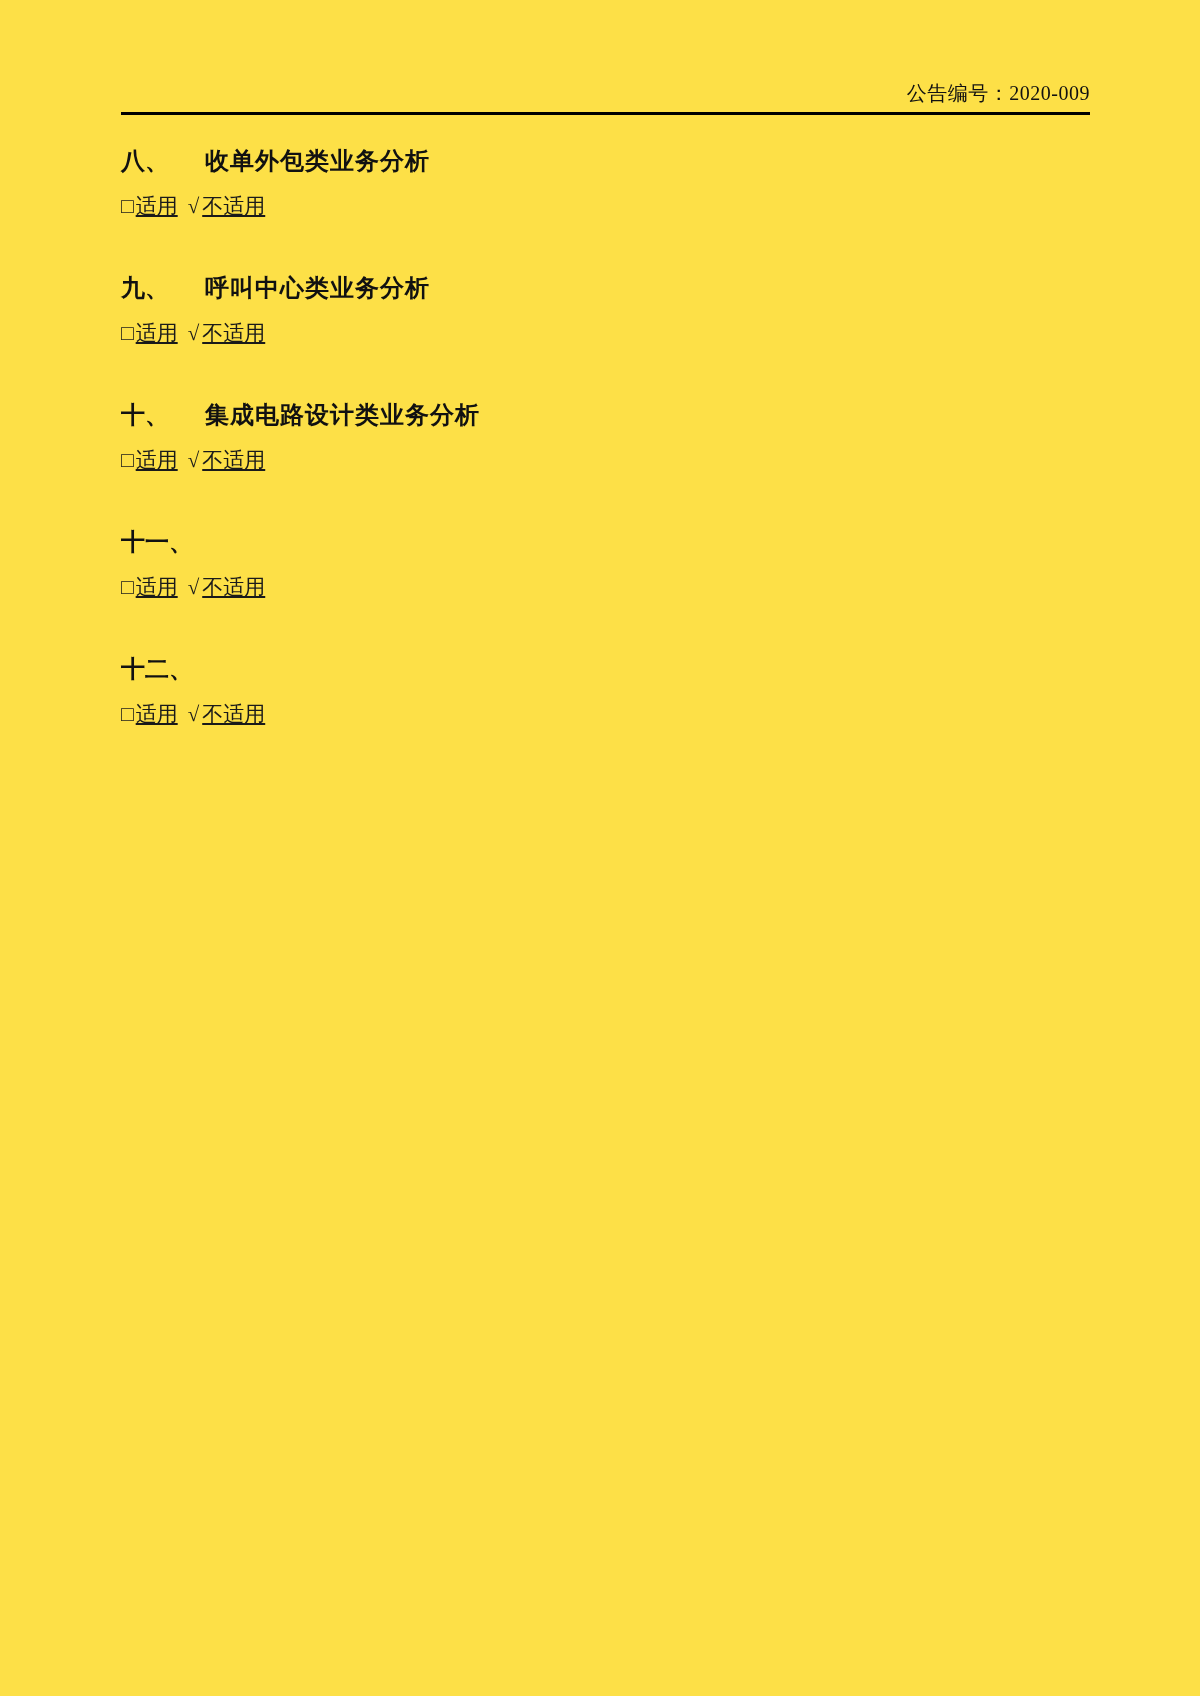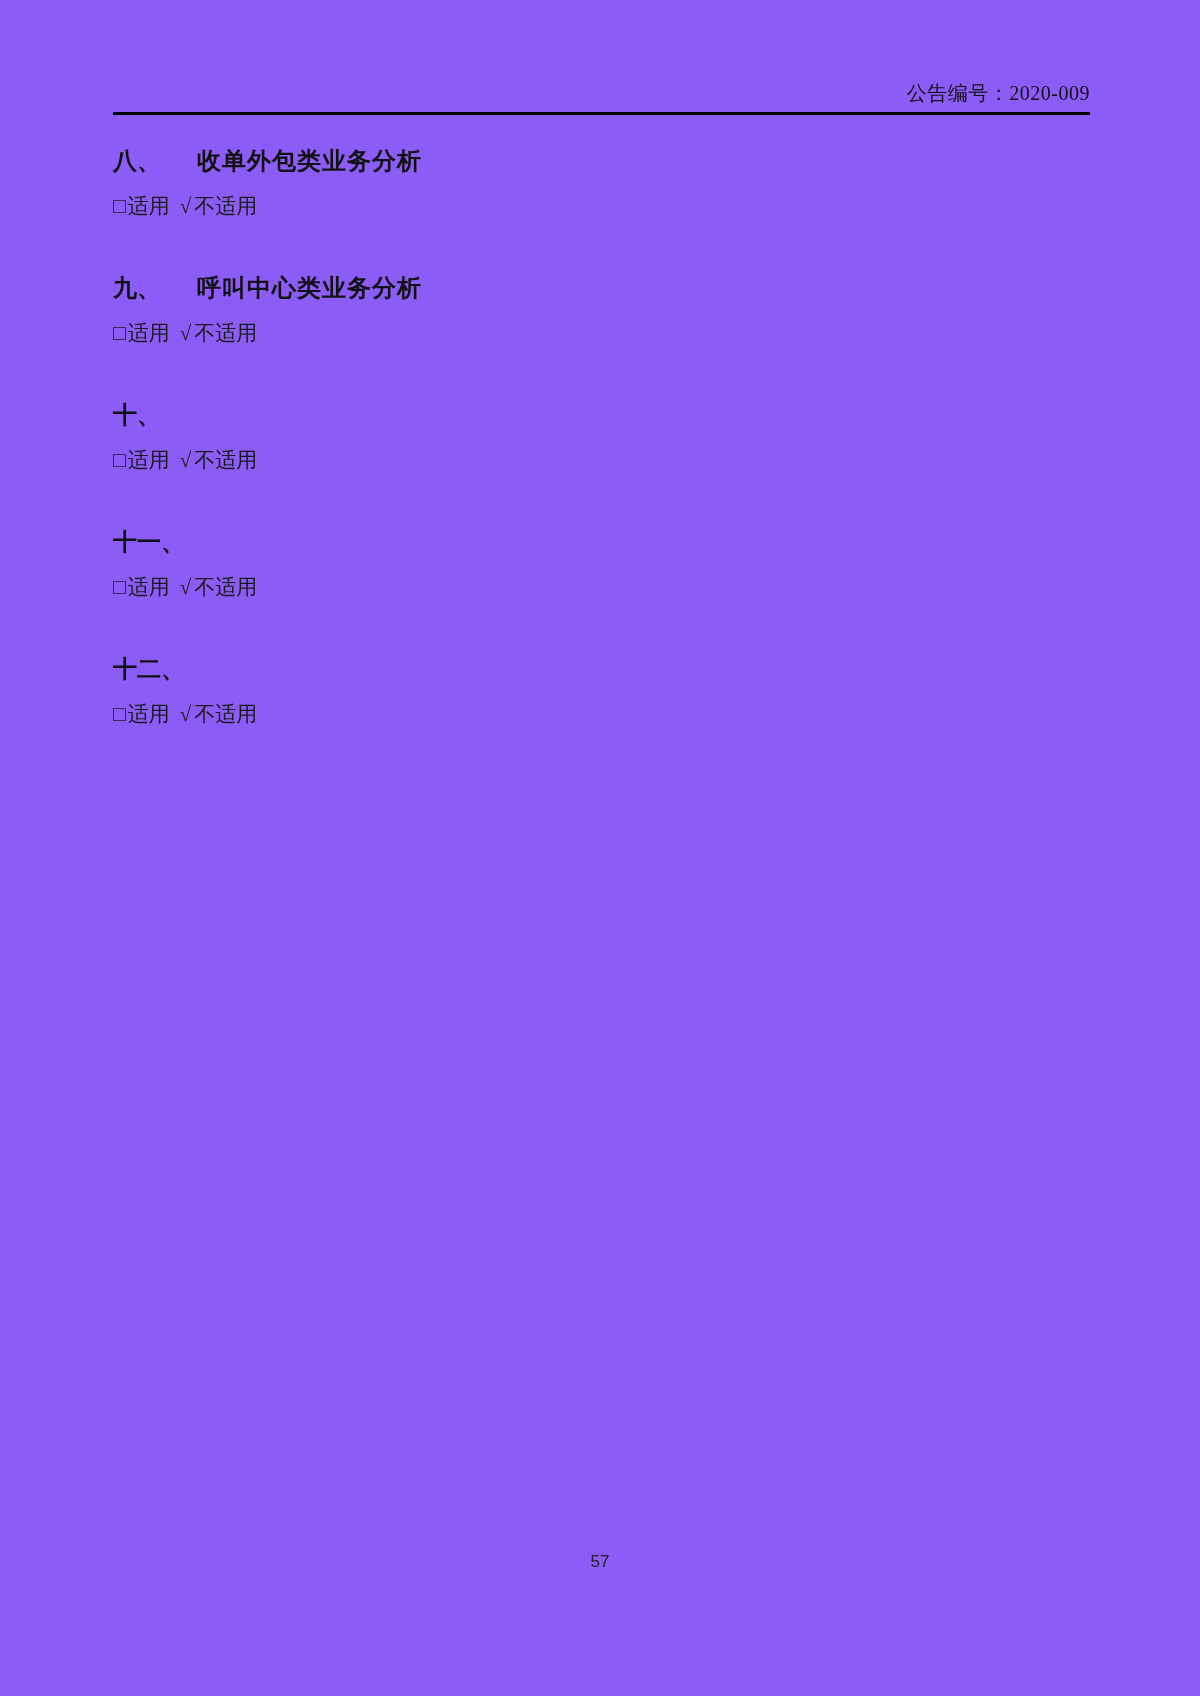--- a/index.html
+++ b/index.html
@@ -4,25 +4,26 @@
 <style>
   html, body {
     margin: 0;
     padding: 0;
     background: #ffffff;
   }
   .page {
     position: relative;
     width: 1200px;
     height: 1696px;
-    background: #8b5cf6;
+    background: #fde047;
     color: #1a1a1a;
     font-family: "Liberation Serif", "DejaVu Serif", serif;
     overflow: hidden;
     box-sizing: border-box;
+    padding-left: 8px;
   }
   .content {
     padding: 82px 110px 0 113px;
   }
   .doc-header {
     text-align: right;
     font-size: 20px;
     line-height: 22px;
     color: #111111;
     letter-spacing: 0.5px;
@@ -55,20 +56,21 @@
   }
   .section-title {
     display: inline-block;
     letter-spacing: 1px;
   }
   .applicability {
     margin: 15px 0 0 0;
     font-size: 21px;
     line-height: 26px;
     color: #1a1a1a;
+    text-decoration: underline;
   }
   .applicability .glyph {
     display: inline-block;
   }
   .applicability .checkbox-glyph {
     margin-right: 2px;
   }
   .applicability .check-glyph {
     margin-left: 10px;
     margin-right: 3px;
@@ -114,20 +116,21 @@
           <span class="section-title">呼叫中心类业务分析</span>
         </h2>
         <p class="applicability">
           <span class="glyph checkbox-glyph">□</span><span>适用</span><span class="glyph check-glyph">√</span><span>不适用</span>
         </p>
       </div>
 
       <div class="section">
         <h2 class="section-heading">
           <span class="section-number">十、</span>
+          <span class="section-title">集成电路设计类业务分析</span>
         </h2>
         <p class="applicability">
           <span class="glyph checkbox-glyph">□</span><span>适用</span><span class="glyph check-glyph">√</span><span>不适用</span>
         </p>
       </div>
 
       <div class="section">
         <h2 class="section-heading">
           <span class="section-number">十一、</span>
         </h2>
@@ -141,14 +144,13 @@
           <span class="section-number">十二、</span>
         </h2>
         <p class="applicability">
           <span class="glyph checkbox-glyph">□</span><span>适用</span><span class="glyph check-glyph">√</span><span>不适用</span>
         </p>
       </div>
 
     </div>
   </div>
 
-  <div class="page-number">57</div>
 </div>
 
 </body></html>

